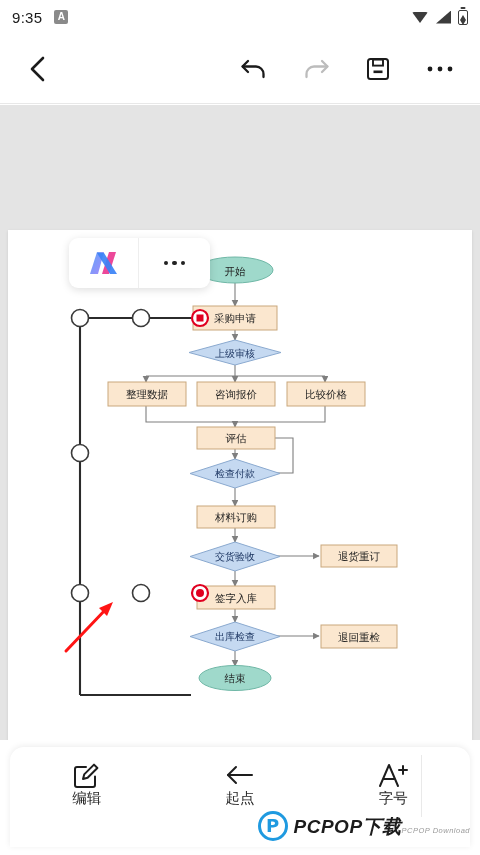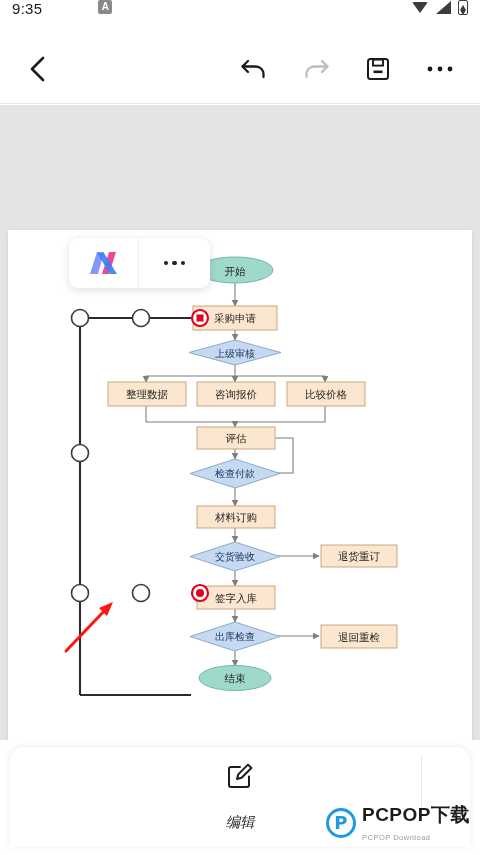--- a/index.html
+++ b/index.html
@@ -7,23 +7,22 @@
     width: 480px; height: 855px;
     font-family: "Liberation Sans", "DejaVu Sans", sans-serif;
     background: #ffffff;
     overflow: hidden;
   }
   #app { position: relative; width: 480px; height: 855px; background: #fff; }
 
   
   .statusbar {
     position: absolute; top: 0; left: 0; width: 480px; height: 34px;
-    display: flex; align-items: flex-start; padding: 0 12px;
+    display: flex; align-items: center; padding: 0 12px;
     background: #ffffff;
-    gap: 44px;
   }
   .sb-time { font-size: 15px; color: #1a1a1a; letter-spacing: .3px; }
   .sb-appicon {
     width: 14px; height: 14px; margin-left: 12px;
     background: #8a8a8a; border-radius: 2px;
     display: flex; align-items: center; justify-content: center;
     color: #fff; font-size: 10px; font-weight: bold; line-height: 1;
   }
   .sb-right { margin-left: auto; display: flex; align-items: center; gap: 7px; }
   .ic-wifi { width: 17px; height: 13px; position: relative; }
@@ -108,42 +107,42 @@
   
   .bottombar {
     position: absolute; left: 10px; bottom: 8px; width: 460px; height: 100px;
     background: #ffffff; border-radius: 14px 14px 0 0;
     box-shadow: 0 -1px 6px rgba(0,0,0,.08);
     display: flex; align-items: flex-start; padding-top: 14px;
     overflow: hidden;
   }
   .bb-item {
     flex: 1; display: flex; flex-direction: column; align-items: center;
-    gap: 24px; cursor: pointer; color: #1d1d1d; font-style: italic;
+    gap: 0; cursor: pointer; color: #1d1d1d;
   }
   .bb-label { font-size: 14.5px; color: #262626; }
   .bb-ic { height: 28px; display: flex; align-items: center; justify-content: center; }
   .bb-sep {
     position: absolute; right: 48px; top: 8px; width: 1px; height: 62px;
     background: #e9e9e9;
   }
 
   
   .watermark {
     position: absolute; right: 10px; bottom: 14px;
     display: flex; align-items: center; gap: 6px; z-index: 9;
   }
   .wm-badge {
     width: 30px; height: 30px; border-radius: 50%;
     border: 3px solid #1f9ae0;
     display: flex; align-items: center; justify-content: center;
     color: #1f9ae0; font-size: 18px; font-weight: bold; line-height: 1;
     font-family: "DejaVu Sans", sans-serif;
   }
-  .wm-texts { display: flex; flex-direction: column; line-height: 1; }
+  .wm-texts { display: flex; flex-direction: row; line-height: 1; font-style: italic; }
   .wm-main { font-size: 19px; font-weight: bold; color: #1c1c1c; letter-spacing: .5px; }
   .wm-sub { font-size: 7.5px; color: #9a9a9a; margin-top: 10px; letter-spacing: .5px; }
 </style>
 </head>
 <body>
 
 <div id="app">
 
   <div class="statusbar">
     <div class="sb-time">9:35</div>
@@ -365,22 +364,41 @@
       <span class="bb-ic">
         <svg width="27" height="27" viewBox="0 0 27 27">
           <path d="M22 14.5 V23 a2 2 0 0 1 -2 2 H4 a2 2 0 0 1 -2 -2 V7 a2 2 0 0 1 2 -2 h9" fill="none" stroke="#1d1d1d" stroke-width="2" stroke-linecap="round"></path>
           <path d="M10 17 L11.2 12.4 L21 2.6 L24.4 6 L14.6 15.8 Z" fill="none" stroke="#1d1d1d" stroke-width="2" stroke-linejoin="round"></path>
         </svg>
       </span>
       <span class="bb-label">编辑</span>
     </div>
 
 
-
-
+    <div class="bb-item">
+      <span class="bb-ic">
+        <svg width="30" height="22" viewBox="0 0 30 22">
+          <path d="M27 11 H3" stroke="#1d1d1d" stroke-width="2" stroke-linecap="round" fill="none"></path>
+          <path d="M11 3 L3 11 L11 19" stroke="#1d1d1d" stroke-width="2" stroke-linecap="round" stroke-linejoin="round" fill="none"></path>
+        </svg>
+      </span>
+      <span class="bb-label">起点</span>
+    </div>
+
+
+    <div class="bb-item">
+      <span class="bb-ic">
+        <svg width="32" height="27" viewBox="0 0 32 27">
+          <path d="M3 24 L12 3 L21 24" fill="none" stroke="#1d1d1d" stroke-width="2" stroke-linecap="round" stroke-linejoin="round"></path>
+          <path d="M7 17 H17" stroke="#1d1d1d" stroke-width="2" stroke-linecap="round"></path>
+          <path d="M26 4 V12 M22 8 H30" stroke="#1d1d1d" stroke-width="2" stroke-linecap="round"></path>
+        </svg>
+      </span>
+      <span class="bb-label">字号</span>
+    </div>
 
     <div class="bb-sep"></div>
   </div>
 
   <div class="watermark">
     <div class="wm-badge">P</div>
     <div class="wm-texts">
       <span class="wm-main">PCPOP下载</span>
       <span class="wm-sub">PCPOP Download</span>
     </div>

